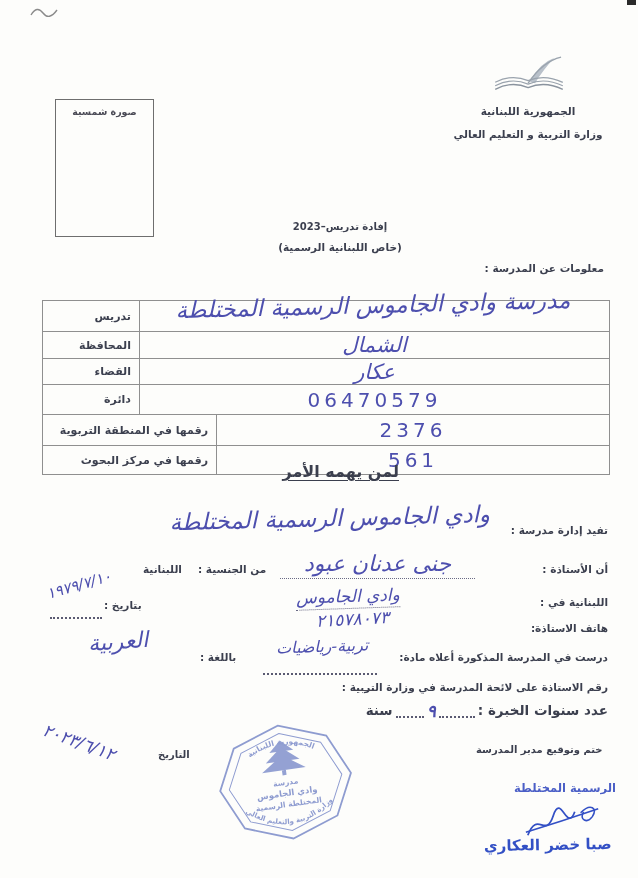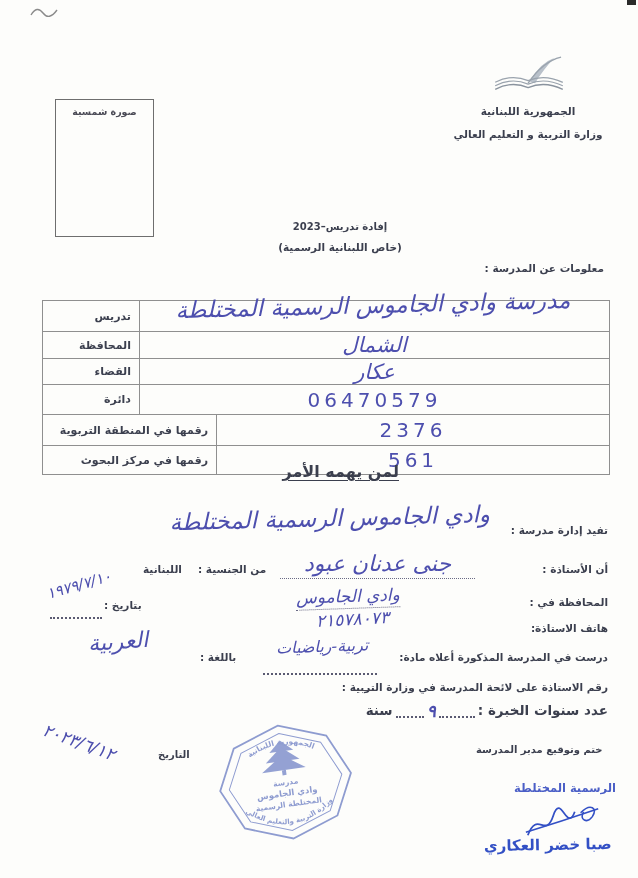--- a/index.html
+++ b/index.html
@@ -170,21 +170,21 @@
   <div class="abs concern">لمن يهمه الأمر</div>
 
   <span class="abs lbl l-certify">تفيد إدارة مدرسة :</span>
   <span class="abs hw v-certify">وادي الجاموس الرسمية المختلطة</span>
 
   <span class="abs lbl l-teacher">أن الأستاذة :</span>
   <span class="abs hw v-teacher dotted-under">جنى عدنان عبود</span>
   <span class="abs lbl l-nationality">من الجنسية :</span>
   <span class="abs lbl v-nationality">اللبنانية</span>
 
-  <span class="abs lbl l-born">المحافظة في :</span>
+  <span class="abs lbl l-born">اللبنانية في :</span>
   <span class="abs hw v-born dotted-under">وادي الجاموس</span>
   <span class="abs lbl l-bdate">بتاريخ :</span>
   <span class="abs dots dots-bdate"></span>
   <span class="abs hw v-bdate ltr">١٩٧٩/٧/١٠</span>
 
   <span class="abs lbl l-phone">هاتف الاستاذة:</span>
   <span class="abs hw v-phone ltr">٢١٥٧٨٠٧٣</span>
 
   <span class="abs lbl l-subject">درست في المدرسة المذكورة أعلاه مادة:</span>
   <span class="abs dots dots-subject"></span>

